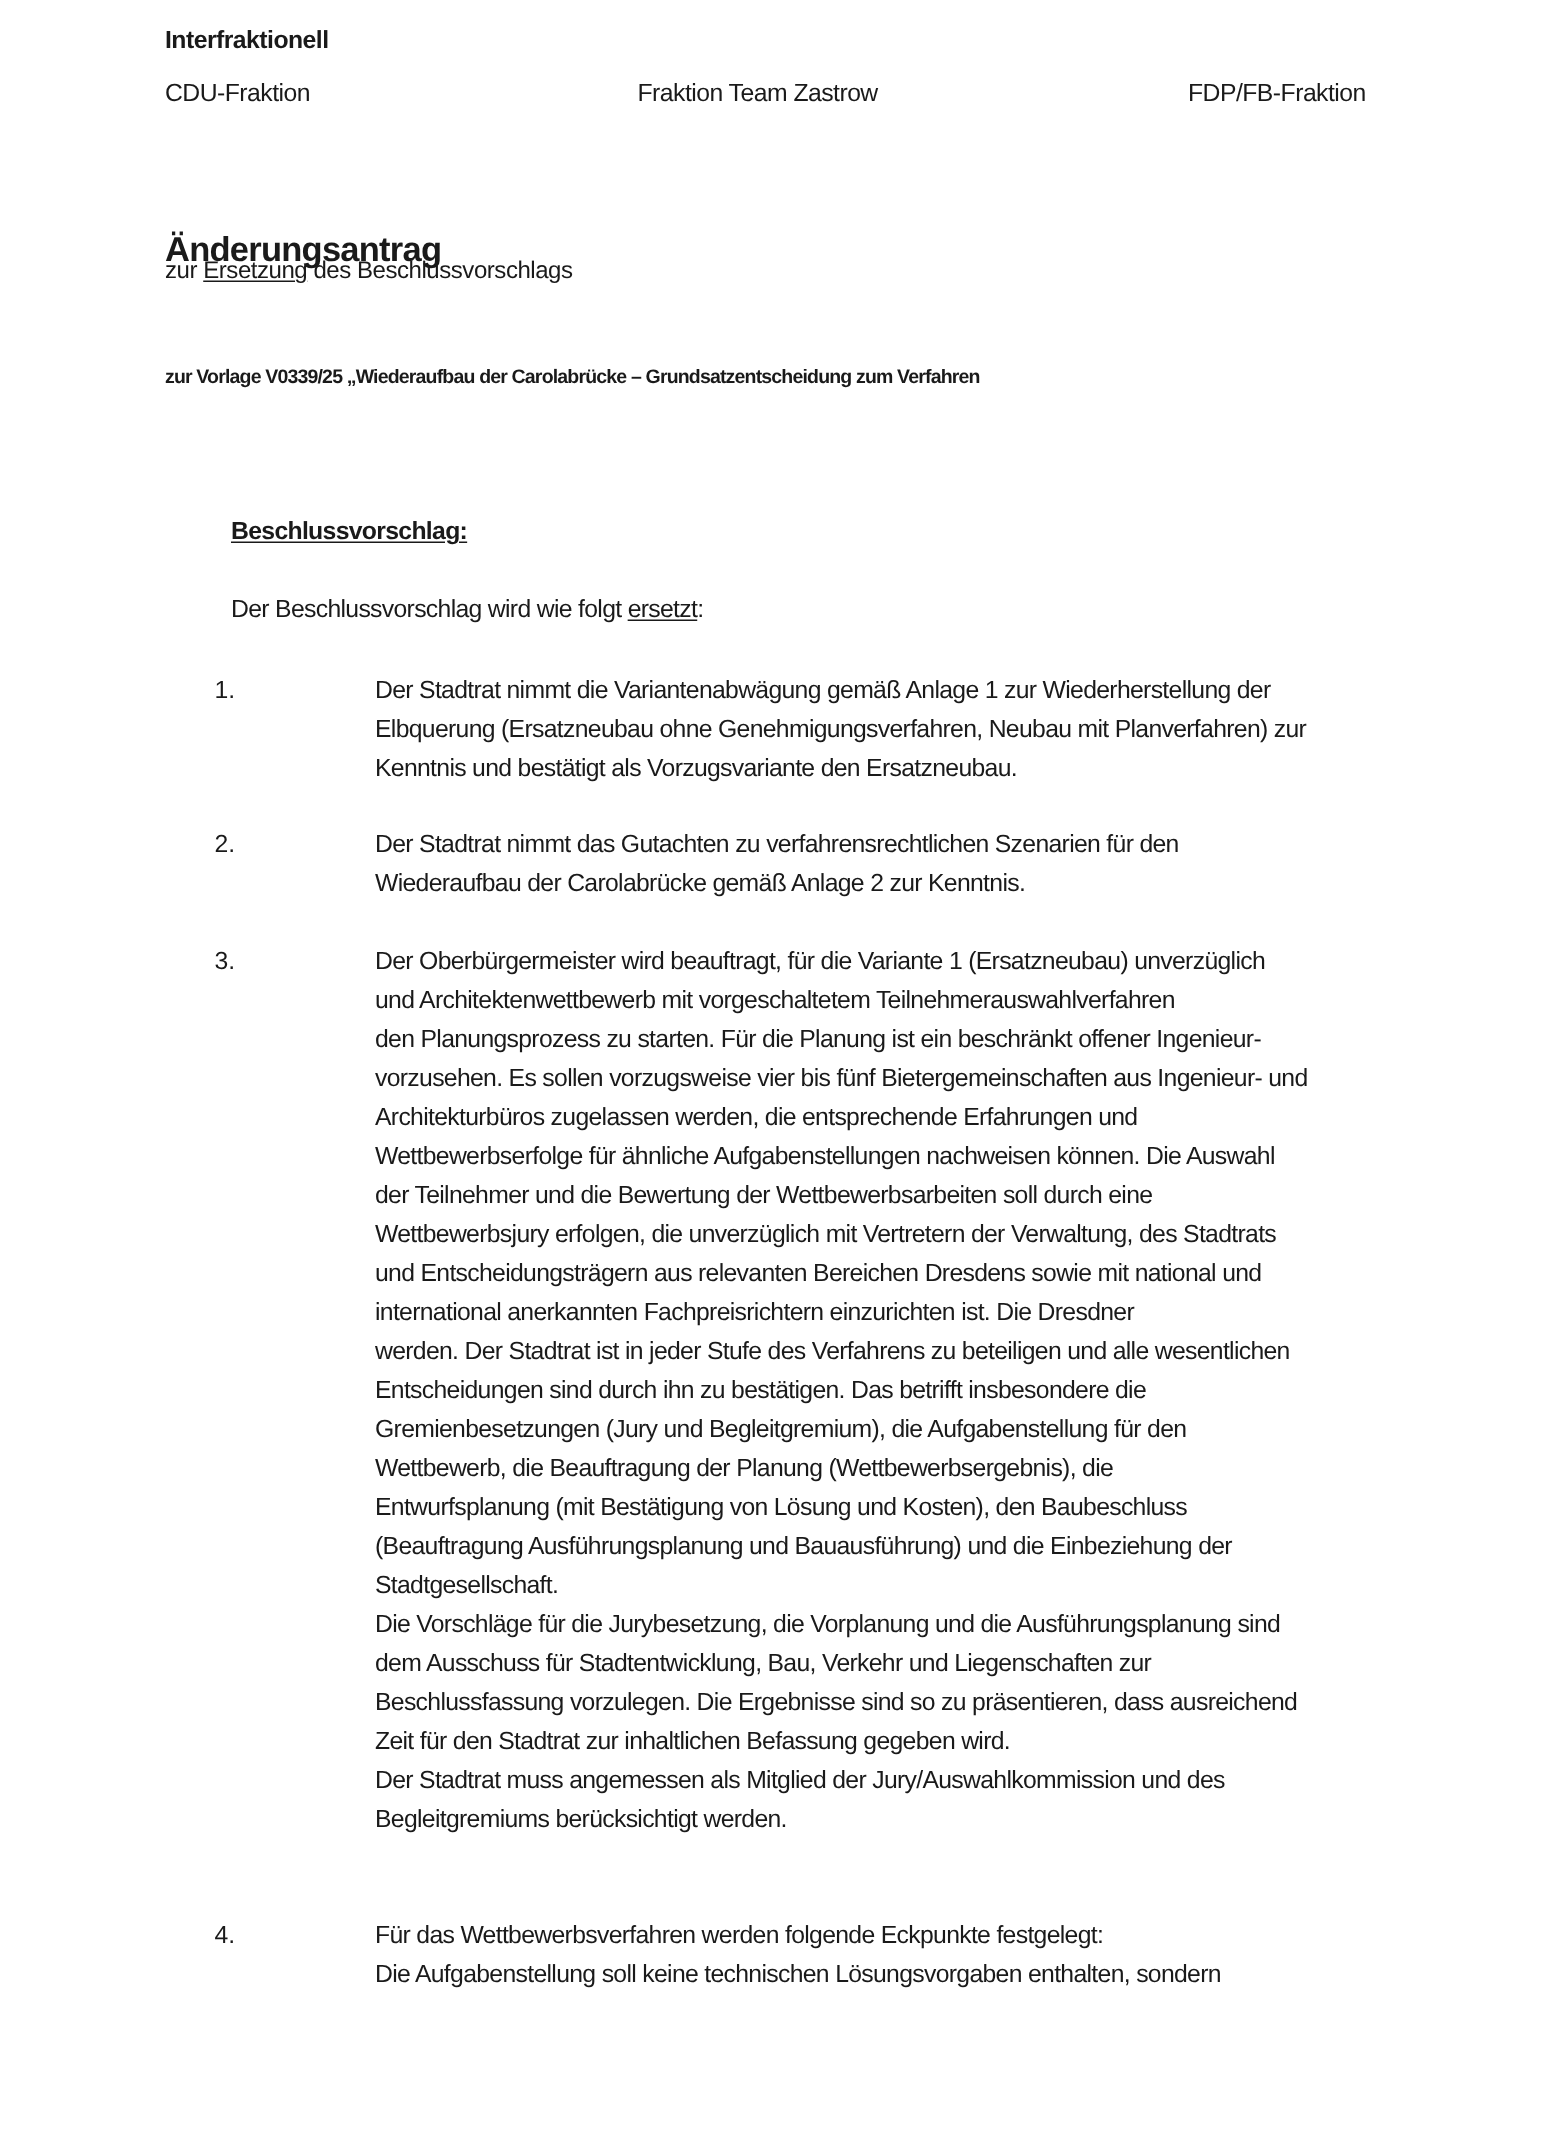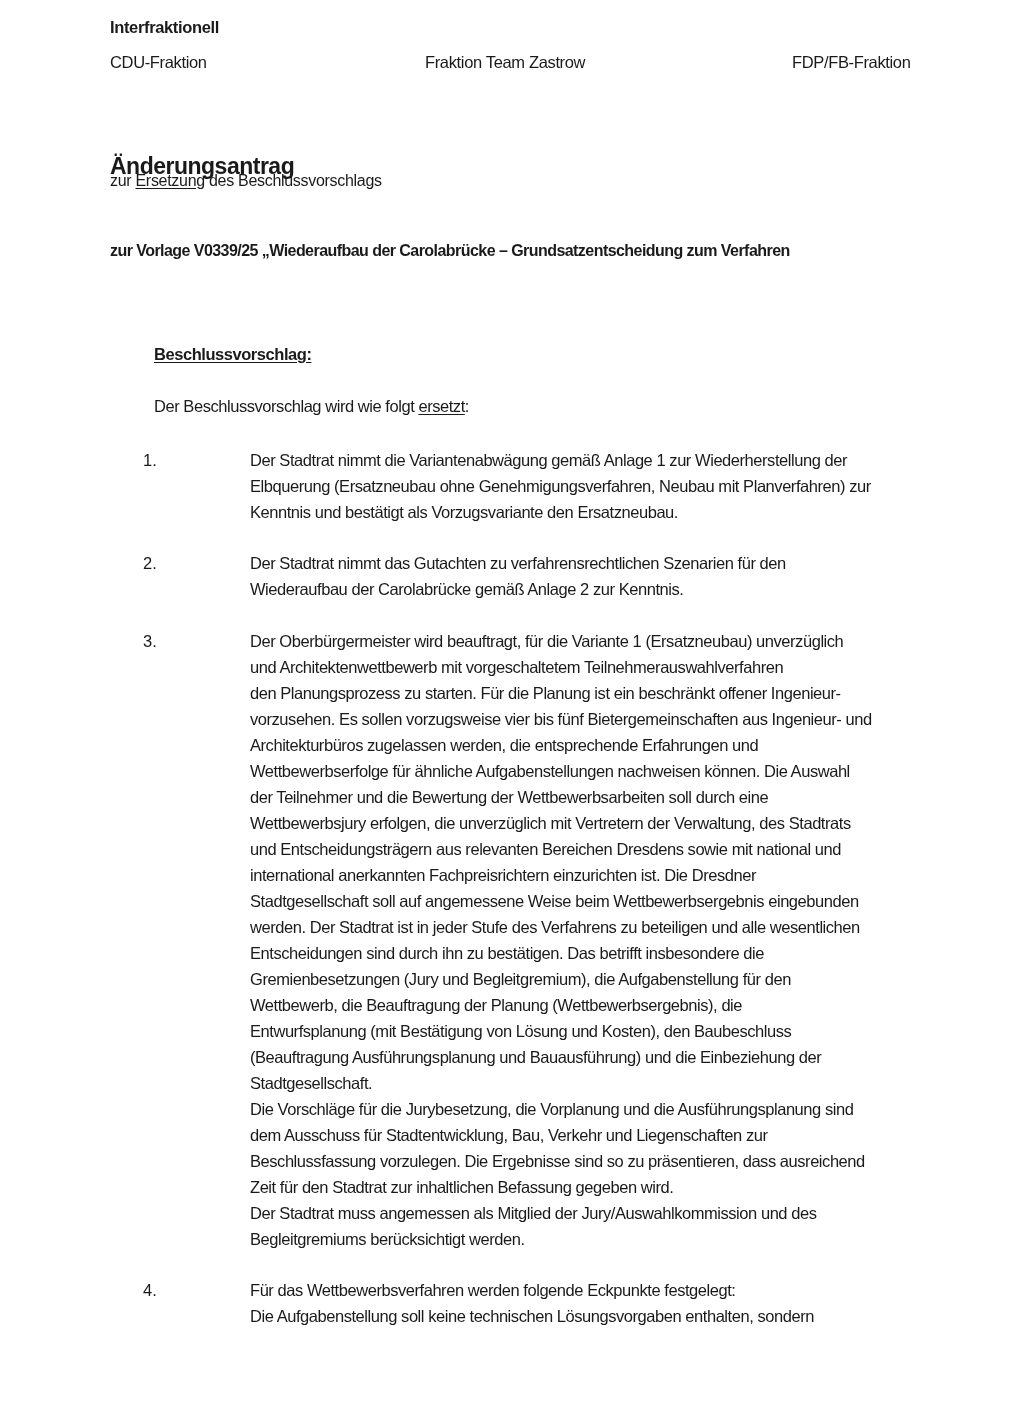--- a/index.html
+++ b/index.html
@@ -7,21 +7,21 @@
     width: 1029px; height: 1427px; position: relative; overflow: hidden;
     font-family: "Liberation Sans", sans-serif; color: #1a1a1a;
   }
   .page { position: absolute; left: 0; top: 0; width: 1029px; height: 1427px; }
   .abs { position: absolute; white-space: nowrap; }
   .hdr { font-size: 16.5px; letter-spacing: -0.35px; }
   .bold { font-weight: bold; }
   .u { text-decoration: underline; text-underline-offset: 2px; }
   .title { font-size: 23px; font-weight: bold; letter-spacing: -0.5px; }
   .sub { font-size: 16px; letter-spacing: -0.3px; }
-  .vorlage { font-size: 16px; font-weight: bold; letter-spacing: -0.55px; }
+  .vorlage { font-size: 13px; font-weight: bold; letter-spacing: -0.55px; }
   .body { font-size: 16.5px; letter-spacing: -0.45px; margin-left: 44px; }
   .num { font-size: 16.5px; }
   .line { display: block; height: 26px; line-height: 26px; white-space: nowrap; }
   .block { position: absolute; left: 206px; }
 </style>
 </head>
 <body>
 
 <div class="page">
 
@@ -63,21 +63,20 @@
     <span class="line">Der Oberbürgermeister wird beauftragt, für die Variante 1 (Ersatzneubau) unverzüglich</span>
     <span class="line">und Architektenwettbewerb mit vorgeschaltetem Teilnehmerauswahlverfahren</span>
     <span class="line">den Planungsprozess zu starten. Für die Planung ist ein beschränkt offener Ingenieur-</span>
     <span class="line">vorzusehen. Es sollen vorzugsweise vier bis fünf Bietergemeinschaften aus Ingenieur- und</span>
     <span class="line">Architekturbüros zugelassen werden, die entsprechende Erfahrungen und</span>
     <span class="line">Wettbewerbserfolge für ähnliche Aufgabenstellungen nachweisen können. Die Auswahl</span>
     <span class="line">der Teilnehmer und die Bewertung der Wettbewerbsarbeiten soll durch eine</span>
     <span class="line">Wettbewerbsjury erfolgen, die unverzüglich mit Vertretern der Verwaltung, des Stadtrats</span>
     <span class="line">und Entscheidungsträgern aus relevanten Bereichen Dresdens sowie mit national und</span>
     <span class="line">international anerkannten Fachpreisrichtern einzurichten ist. Die Dresdner</span>
-    <span class="line">Stadtgesellschaft soll auf angemessene Weise beim Wettbewerbsergebnis eingebunden</span>
     <span class="line">werden. Der Stadtrat ist in jeder Stufe des Verfahrens zu beteiligen und alle wesentlichen</span>
     <span class="line">Entscheidungen sind durch ihn zu bestätigen. Das betrifft insbesondere die</span>
     <span class="line">Gremienbesetzungen (Jury und Begleitgremium), die Aufgabenstellung für den</span>
     <span class="line">Wettbewerb, die Beauftragung der Planung (Wettbewerbsergebnis), die</span>
     <span class="line">Entwurfsplanung (mit Bestätigung von Lösung und Kosten), den Baubeschluss</span>
     <span class="line">(Beauftragung Ausführungsplanung und Bauausführung) und die Einbeziehung der</span>
     <span class="line">Stadtgesellschaft.</span>
     <span class="line">Die Vorschläge für die Jurybesetzung, die Vorplanung und die Ausführungsplanung sind</span>
     <span class="line">dem Ausschuss für Stadtentwicklung, Bau, Verkehr und Liegenschaften zur</span>
     <span class="line">Beschlussfassung vorzulegen. Die Ergebnisse sind so zu präsentieren, dass ausreichend</span>

